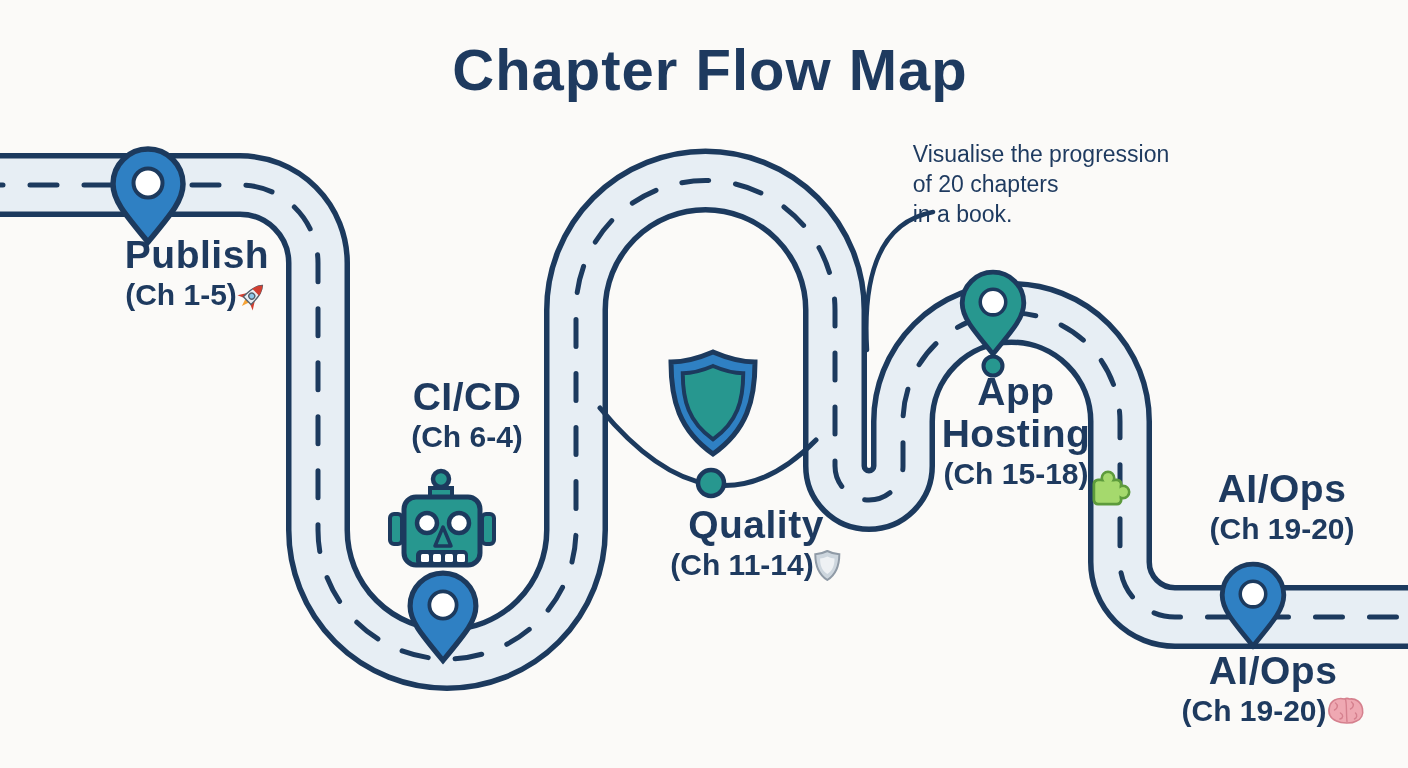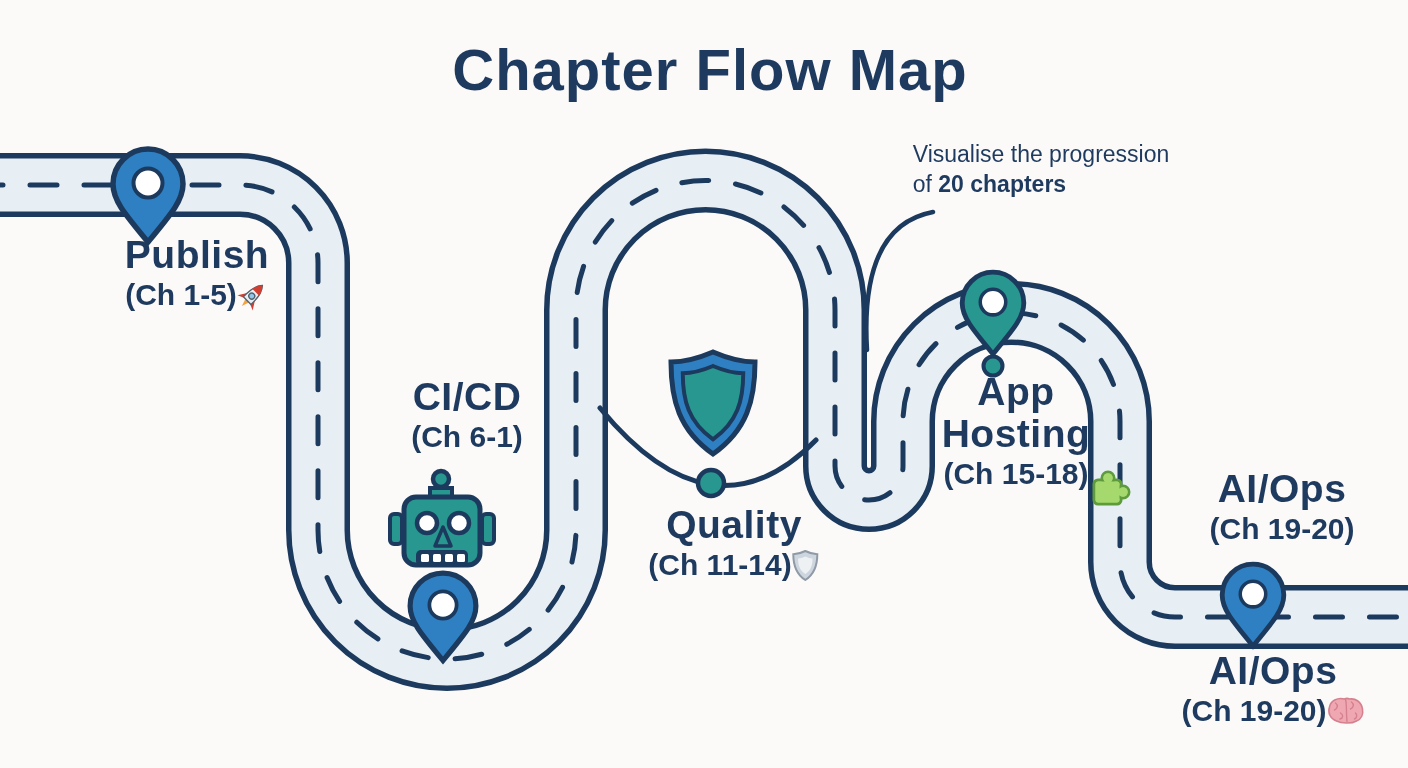--- a/index.html
+++ b/index.html
@@ -18,21 +18,21 @@
 .title{
   position:absolute;left:710px;top:36px;transform:translateX(-50%);
   font-size:58px;font-weight:700;color:var(--text);white-space:nowrap;
   letter-spacing:1px;
 }
 .annotation{
   position:absolute;left:1041px;top:139px;transform:translateX(-50%);
   font-size:23px;font-weight:500;color:var(--text);
   line-height:30px;white-space:nowrap;
 }
-.annotation b{font-weight:700}
+.annotation b{font-weight:400}
 .label{
   position:absolute;transform:translateX(-50%);text-align:center;
   color:var(--text);white-space:nowrap;margin-left:24px;
 }
 .label .l1{font-size:39px;font-weight:700;line-height:42px;letter-spacing:.5px}
 .label .l2{
   font-size:30px;font-weight:700;line-height:38px;
   display:flex;align-items:center;justify-content:center;
 }
 .emoji{display:inline-block;vertical-align:middle}
@@ -109,20 +109,21 @@
     <use href="#pin-teal" transform="translate(993,303) scale(0.88)"></use>
     <circle cx="993" cy="366" r="9.5" fill="var(--teal)" stroke="var(--navy)" stroke-width="4"></circle>
     <use href="#pin-blue" transform="translate(1253,595) scale(0.88)"></use>
   </svg>
 
   <div class="title">Chapter Flow Map</div>
 
   <div class="annotation">
     <div>Visualise the progression</div>
     <div><span>of </span><b>20 chapters</b></div>
+    <div>in a book.</div>
   </div>
 
   <div class="label" style="left:173px;top:234px">
     <div class="l1">Publish</div>
     <div class="l2">
       <span>(Ch 1-5)</span>
       <svg class="emoji" width="32" height="32" viewBox="-16 -16 32 32">
         <g transform="rotate(45)">
           <path d="M -2.5 8 L 0 15.5 L 2.5 8 Z" fill="#f6a335"></path>
           <path d="M -5.4 2.5 L -10.8 11 L -5 8.5 Z" fill="#d23f31"></path>
@@ -131,25 +132,25 @@
           <path d="M 0 -13.5 C 2.6 -10.8 4.1 -7.6 4.9 -4 L -4.9 -4 C -4.1 -7.6 -2.6 -10.8 0 -13.5 Z" fill="#d23f31"></path>
           <circle cy="1.5" r="3" fill="#8ec8ea" stroke="#55606c" stroke-width="1.3"></circle>
         </g>
       </svg>
     </div>
   </div>
 
   <div class="label" style="left:443px;top:376px">
     <div class="l1">CI/CD</div>
     <div class="l2">
-      <span>(Ch 6-1)</span>
+      <span>(Ch 6-4)</span>
     </div>
   </div>
 
-  <div class="label" style="left:710px;top:504px">
+  <div class="label" style="left:732px;top:504px">
     <div class="l1">Quality</div>
     <div class="l2">
       <span>(Ch 11-14)</span>
       <svg class="emoji" width="28" height="32" viewBox="-14 -16 28 32">
         <path d="M 0 -14 C 4 -12 9 -10.8 12 -10.8 C 12 0 9.5 9 0 15 C -9.5 9 -12 0 -12 -10.8 C -9 -10.8 -4 -12 0 -14 Z" fill="#cdd6de" stroke="#8f9aa6" stroke-width="2"></path>
         <path transform="scale(0.6)" d="M 0 -14 C 4 -12 9 -10.8 12 -10.8 C 12 0 9.5 9 0 15 C -9.5 9 -12 0 -12 -10.8 C -9 -10.8 -4 -12 0 -14 Z" fill="#eef1f4"></path>
       </svg>
     </div>
   </div>
 

